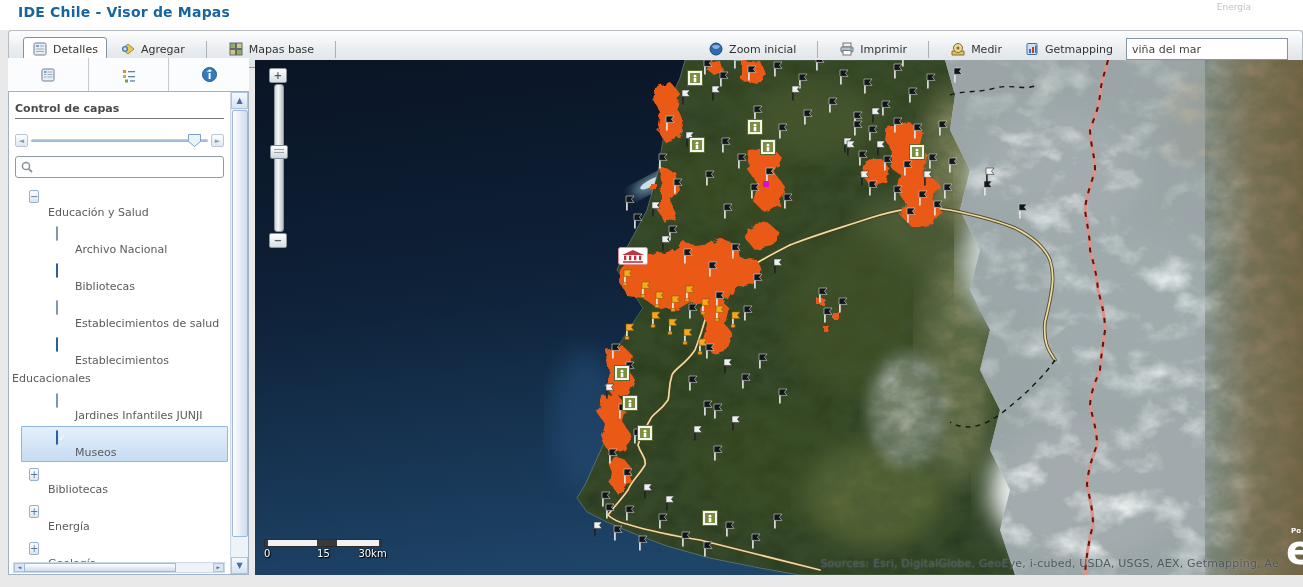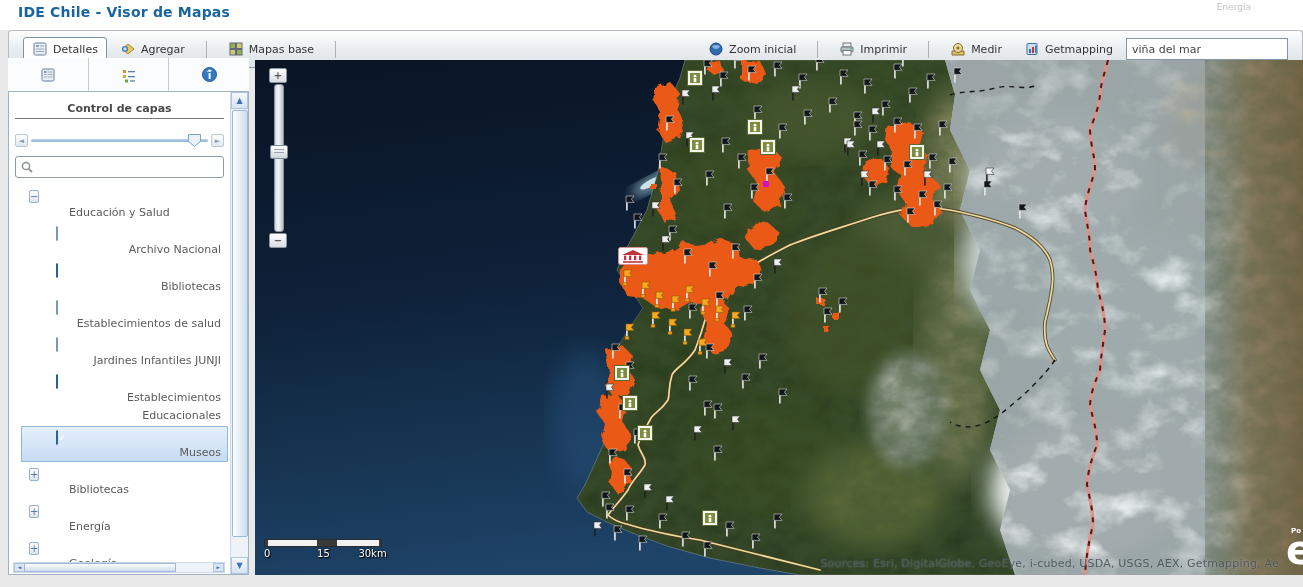--- a/index.html
+++ b/index.html
@@ -24,41 +24,41 @@
   .tb-search{width:150px;height:20px;border:1px solid #8494a2;background:#fff;font-size:11px;color:#444;
      padding:0 5px;margin-right:-4px;font-family:"DejaVu Sans",sans-serif;}
   .icon16{width:16px;height:16px;display:inline-block;flex:0 0 16px;}
   
   .sidebar{position:absolute;left:8px;top:58px;width:241px;height:517px;}
   .side-tabs{display:flex;height:33px;background:#f6f7f8;border-bottom:1px solid #aab6c0;}
   .side-tab{flex:1;display:flex;align-items:center;justify-content:center;border-right:1px solid #c5cbd1;cursor:pointer;background:#fbfcfd;}
   .side-tab:last-child{border-right:none;}
   .panel{position:absolute;left:0;top:33px;width:239px;height:482px;background:#fff;border:1px solid #9fb2c6;overflow:hidden;}
   .panel-inner{position:absolute;left:0;top:0;width:221px;height:100%;overflow:hidden;}
-  .panel-title{margin:10px 6px 0 6px;text-align:center;font-size:11px;font-weight:bold;color:#4a4a4a;
+  .panel-title{margin:10px 6px 0 6px;font-size:11px;font-weight:bold;color:#4a4a4a;
      border-bottom:1px solid #777;padding-bottom:3px;}
   .op-slider{position:relative;height:15px;margin:14px 6px 0 6px;}
   .op-btn{position:absolute;top:1px;width:13px;height:13px;border:1px solid #b9c6d4;background:linear-gradient(#ffffff,#dfe7ef);
      border-radius:2px;font-size:7px;color:#8a9cb0;text-align:center;line-height:12px;box-sizing:border-box;cursor:pointer;}
   .op-btn.left{left:0;} .op-btn.right{right:0;}
   .op-track{position:absolute;left:16px;right:16px;top:6px;height:3px;background:linear-gradient(#bcd4ea,#8fb4d6);border-radius:2px;}
   .op-thumb{position:absolute;right:22px;top:0;width:15px;height:15px;cursor:pointer;}
   .searchbox{position:relative;height:20px;margin:8px 6px 0 6px;border:1px solid #8a9bac;border-radius:3px;background:#fff;}
   .searchbox svg{position:absolute;left:4px;top:3px;}
   .tree{margin-top:7px;font-size:11px;color:#5b5b5b;}
   .trow{position:relative;min-height:18.5px;line-height:18.5px;cursor:pointer;}
   .expander{position:absolute;left:20px;top:3px;width:12px;height:12px;border:1px solid #98b0c8;border-radius:2px;
      background:linear-gradient(#ffffff,#dce4ec);color:#5577aa;font-size:10px;line-height:10px;text-align:center;box-sizing:border-box;}
-  .g-label{display:block;margin-left:60px;white-space:nowrap;}
+  .g-label{display:block;margin-left:39px;white-space:nowrap;}
   .cbox{position:absolute;left:47px;top:3px;width:12px;height:12px;border:1px solid #7a97b5;border-radius:2px;
      background:linear-gradient(#ffffff,#d9e0e6);box-sizing:border-box;}
   .cbox.checked{background:linear-gradient(#6ba7dd,#2f6baa);border-color:#2d5f98;}
   .cbox.checked::after{content:"✓";position:absolute;left:1px;top:-2px;color:#fff;font-size:10px;font-weight:bold;}
   .c-label{display:block;margin-left:3px;padding-right:4px;text-indent:63px;width:213px;box-sizing:border-box;
-     white-space:normal;line-height:18.5px;text-align:right;}
+     white-space:normal;line-height:18.5px;}
   .trow.selected .selbg{position:absolute;left:12px;right:2px;top:0;bottom:1px;
      background:linear-gradient(#e4effb,#c6dcf2);border:1px solid #8fb6dc;border-radius:1px;}
   .trow *{position:relative;}
   
   .vscroll{position:absolute;right:0;top:0;width:17px;height:100%;background:#eef3f9;border-left:1px solid #cdd9e6;}
   .vs-btn{position:absolute;left:0;width:17px;height:17px;background:linear-gradient(#f4f8fc,#d8e4f2);
      border:1px solid #aec4dd;box-sizing:border-box;color:#3f6fae;font-size:8px;text-align:center;line-height:15px;cursor:pointer;}
   .vs-btn.up{top:0;} .vs-btn.down{bottom:0;}
   .vs-thumb{position:absolute;left:1px;top:18px;width:14px;height:425px;border:1px solid #9fb8d8;border-radius:2px;
      background:linear-gradient(90deg,#fdfeff,#cfdded);cursor:pointer;}
@@ -216,22 +216,22 @@
         <svg width="14" height="14" viewBox="0 0 14 14">
             <circle cx="6" cy="6" r="3.6" fill="none" stroke="#8a9199" stroke-width="1.5"></circle>
             <path d="M8.8 8.8 L12 12" stroke="#8a9199" stroke-width="1.8"></path>
           </svg>
       </div>
       <div class="tree" id="layer-tree">
           <div class="trow"><span class="expander">−</span><span class="g-label">Educación y Salud</span></div>
           <div class="trow"><span class="cbox"></span><span class="c-label">Archivo Nacional</span></div>
           <div class="trow"><span class="cbox checked"></span><span class="c-label">Bibliotecas</span></div>
           <div class="trow"><span class="cbox"></span><span class="c-label">Establecimientos de salud</span></div>
+          <div class="trow"><span class="cbox checked"></span><span class="c-label">Establecimientos Educacionales</span></div>
           <div class="trow"><span class="cbox"></span><span class="c-label">Jardines Infantiles JUNJI</span></div>
-          <div class="trow"><span class="cbox checked"></span><span class="c-label">Establecimientos Educacionales</span></div>
           <div class="trow selected"><span class="selbg"></span><span class="cbox checked"></span><span class="c-label">Museos</span></div>
           <div class="trow"><span class="expander">+</span><span class="g-label">Bibliotecas</span></div>
           <div class="trow"><span class="expander">+</span><span class="g-label">Energía</span></div>
           <div class="trow"><span class="expander">+</span><span class="g-label">Geología</span></div>
           <div class="trow"></div>
         </div>
       <div class="hscroll">
         <div class="hs-btn l">◄</div>
         <div class="hs-thumb"></div>
         <div class="hs-btn r">►</div>

